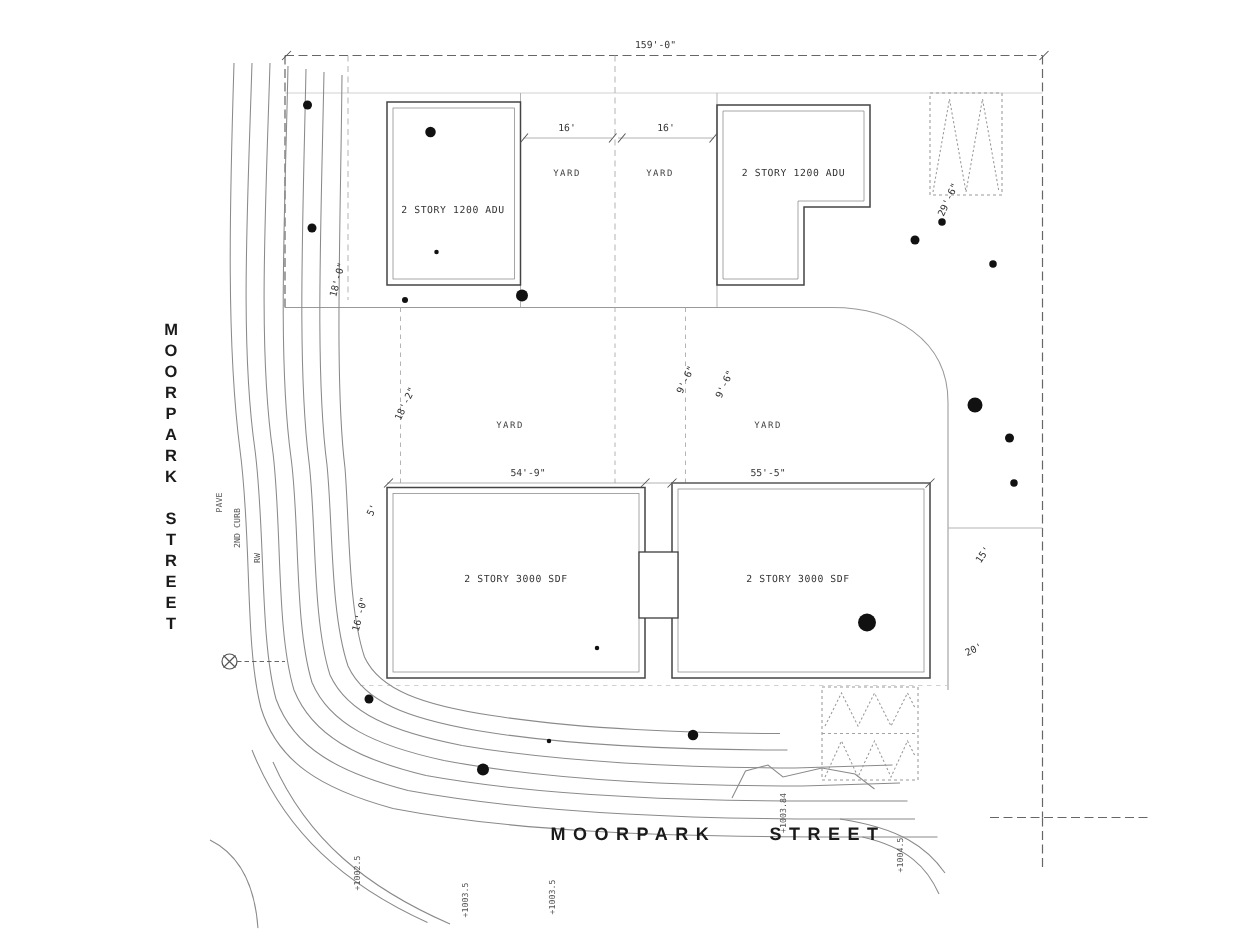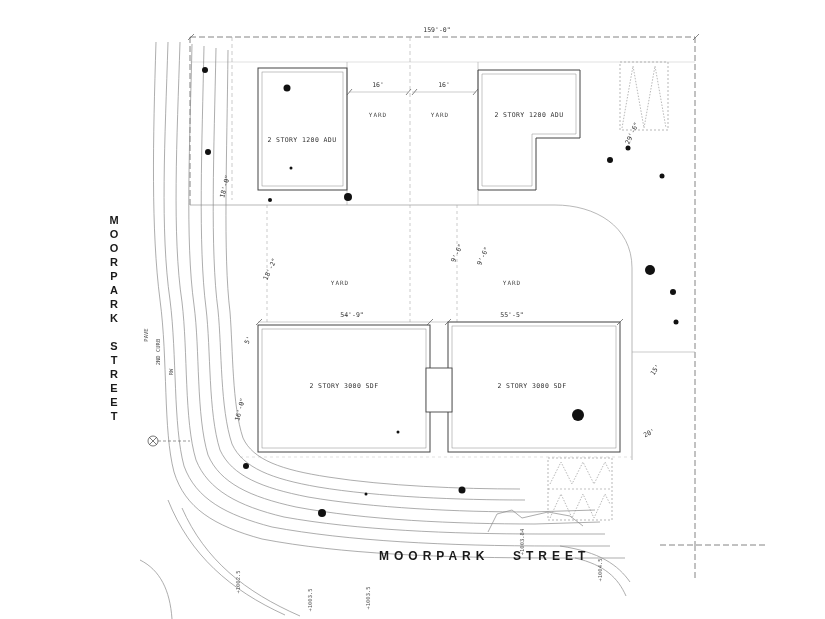--- a/index.html
+++ b/index.html
@@ -3,21 +3,21 @@
 <meta charset="utf-8">
 <style>
   html,body{margin:0;padding:0;background:#fff;}
   .stage{position:relative;width:825px;height:619px;background:#fff;overflow:hidden;
          font-family:"DejaVu Sans Mono",monospace;}
   svg{position:absolute;left:0;top:0;}
   .street-left{position:absolute;left:108px;top:214px;height:210px;
     writing-mode:vertical-lr;text-orientation:upright;
     font:600 11px "Liberation Sans",sans-serif;letter-spacing:2px;color:#1a1a1a;white-space:nowrap;}
   .street-bottom-w1{position:absolute;left:367px;top:549px;
-    font:600 12px "Liberation Sans",sans-serif;letter-spacing:5px;color:#1a1a1a;margin-left:12px;}
+    font:600 12px "Liberation Sans",sans-serif;letter-spacing:5px;color:#1a1a1a;}
   .street-bottom-w2{position:absolute;left:489px;top:549px;
     font:600 12px "Liberation Sans",sans-serif;letter-spacing:5px;color:#1a1a1a;margin-left:24px;}
   text{fill:#333;font-family:"DejaVu Sans Mono",monospace;}
   .dim{font-size:6.5px;}
   .lbl{font-size:6.5px;letter-spacing:.4px;}
   .yard{font-size:6px;letter-spacing:1px;fill:#444;}
   .tiny{font-size:5.5px;fill:#555;}
 </style>
 </head>
 <body>

